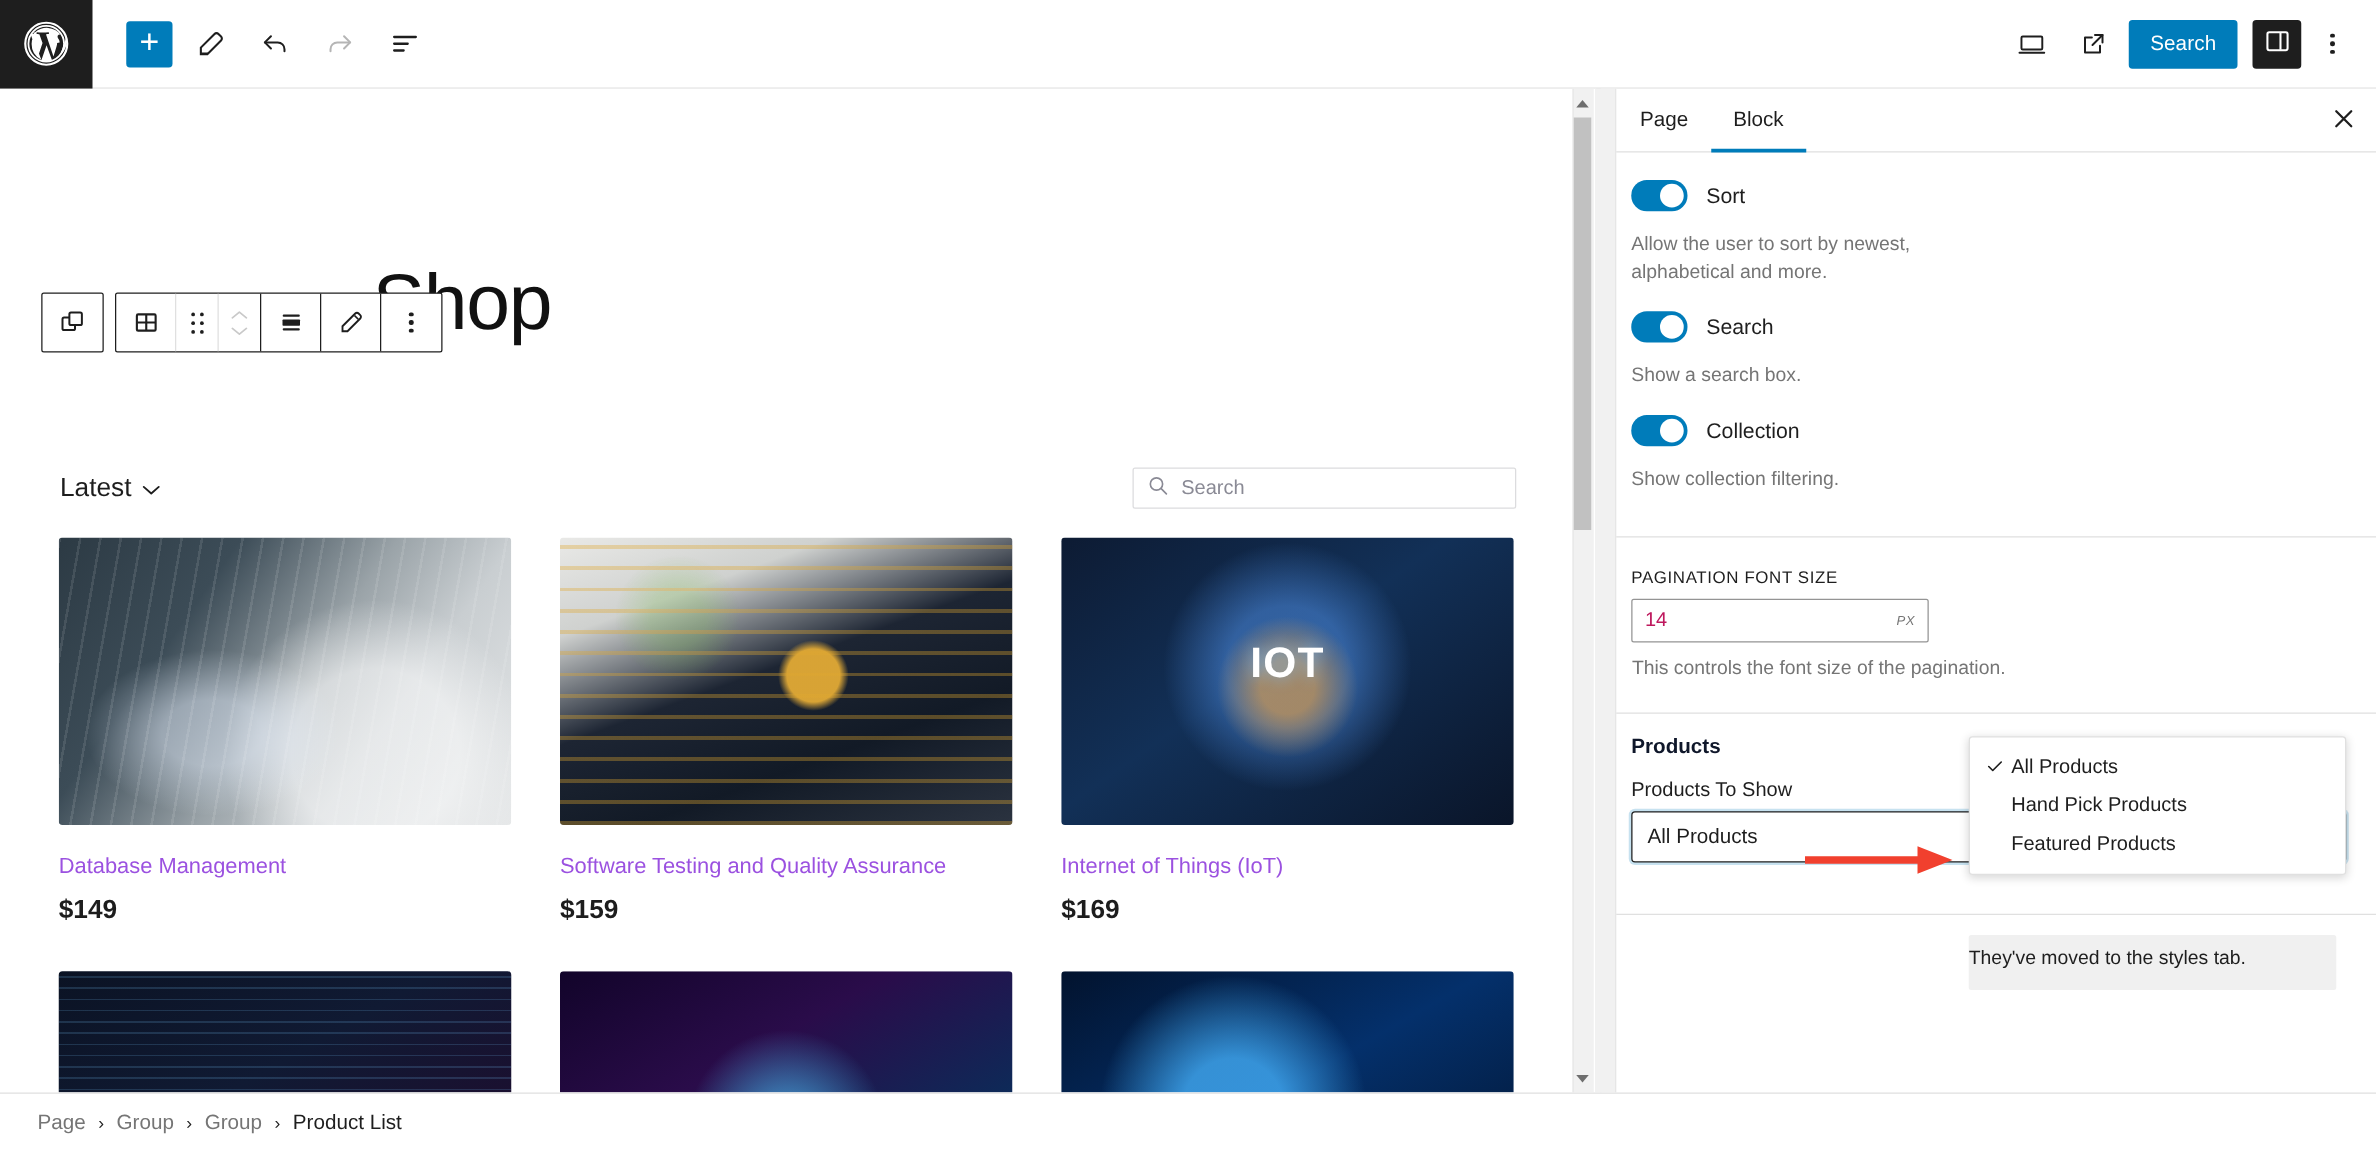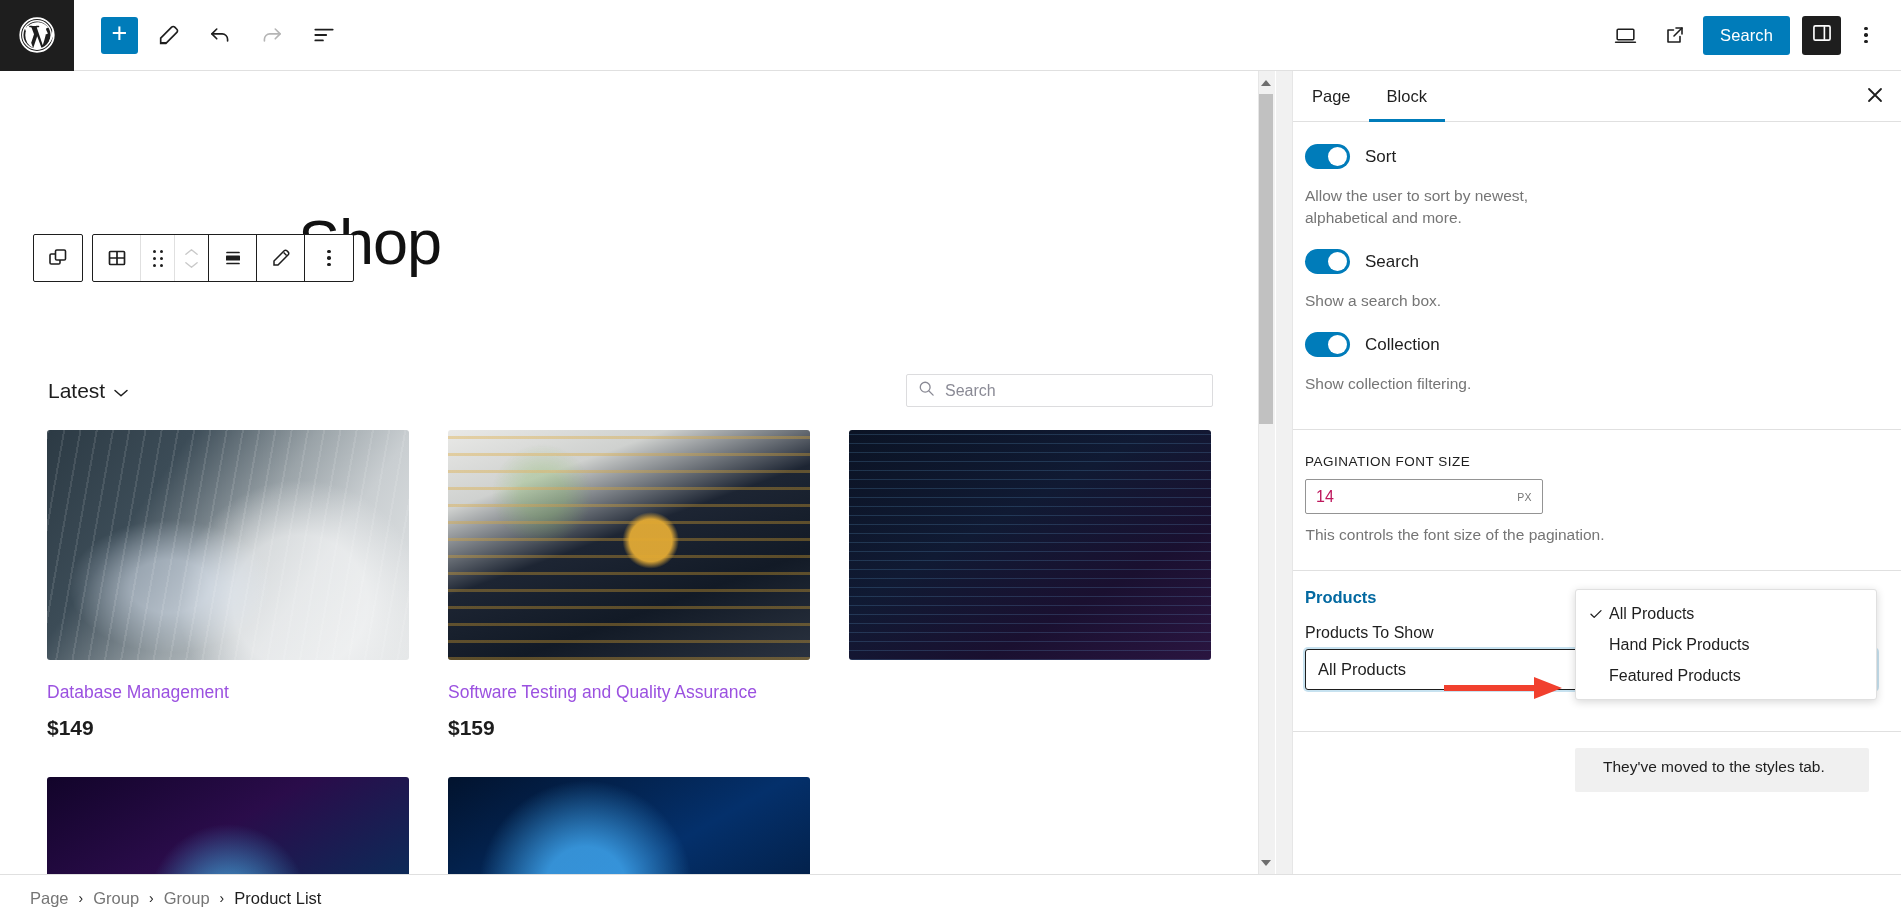--- a/index.html
+++ b/index.html
@@ -255,27 +255,27 @@
 
   .field-label {
     font-size: 13.5px; color: #1e1e1e; letter-spacing: .5px;
     text-transform: uppercase; margin-bottom: 10px; font-weight: 400;
   }
   .num-input {
     width: 238px; height: 35px; border: 1px solid #949494; border-radius: 2px;
     display: flex; align-items: center; padding: 0 10px; background: #fff;
   }
   .num-input .val { font-size: 16px; color: #be185d; }
-  .num-input .unit { margin-left: auto; font-size: 10.5px; color: #757575; letter-spacing:.4px;}
+  .num-input .unit { margin-left: auto; font-size: 10.5px; color: #757575; letter-spacing:.4px;font-style:italic;}
 
   .panel-head {
     display: flex; align-items: center; height: 54px;
     padding: 0 24px; cursor: pointer; border-top: 1px solid #e0e0e0;
   }
-  .panel-head .t { font-size: 16.5px; color: #0369a1; font-weight: 600; }
+  .panel-head .t { font-size: 16.5px; color: #0f172a; font-weight: 600; }
   .panel-head .chev { margin-left: auto; }
 
   .sel-label { font-size: 16px; color: #1e1e1e; margin: 0 24px 7px 24px; }
   .select-box {
     margin: 0 24px; height: 41px;
     border: 1.5px solid #1e1e1e; border-radius: 3px;
     box-shadow: 0 0 0 2px rgba(0,124,186,.22);
     display: flex; align-items: center; padding: 0 12px; cursor: pointer;
     background: #fff;
   }
@@ -294,21 +294,21 @@
     height: 31px; display: flex; align-items: center;
     padding: 0 14px; font-size: 16px; color: #1e1e1e; cursor: pointer;
     gap: 6px;
   }
   .dd-item .chk { width: 13px; display:inline-block; }
   .dd-item .txt { display:inline-block; }
 
   .moved-note {
     position: absolute; left: 294px; top: 677px;
     width: 294px; background: #f0f0f0; border-radius: 2px;
-    padding: 10px 12px 16px 28px;
+    padding: 10px 12px 16px 0;
     font-size: 15.5px; color: #1e1e1e;
   }
   .sb-bottom-line {
     position: absolute; left: 0; right: 0; top: 660px; height: 1px; background: #e0e0e0;
   }
 
   
   .sb-track {
     position: absolute; top: 71px; left: 1276px;
     width: 17px; height: 803px; background: #f1f1f1;
@@ -515,20 +515,27 @@
       <div class="thumb img1"></div>
       <div class="ptitle">Database Management</div>
       <div class="pprice">$149</div>
     </div>
     <div class="card">
       <div class="thumb img2"></div>
       <div class="ptitle">Software Testing and Quality Assurance</div>
       <div class="pprice">$159</div>
     </div>
     <div class="card">
+      <div class="thumb img3">
+        <span class="iot-text">IOT</span>
+      </div>
+      <div class="ptitle">Internet of Things (IoT)</div>
+      <div class="pprice">$169</div>
+    </div>
+    <div class="card">
       <div class="thumb img4"></div>
     </div>
     <div class="card">
       <div class="thumb img5"></div>
     </div>
     <div class="card">
       <div class="thumb img6"></div>
     </div>
   </div>
 </div>

